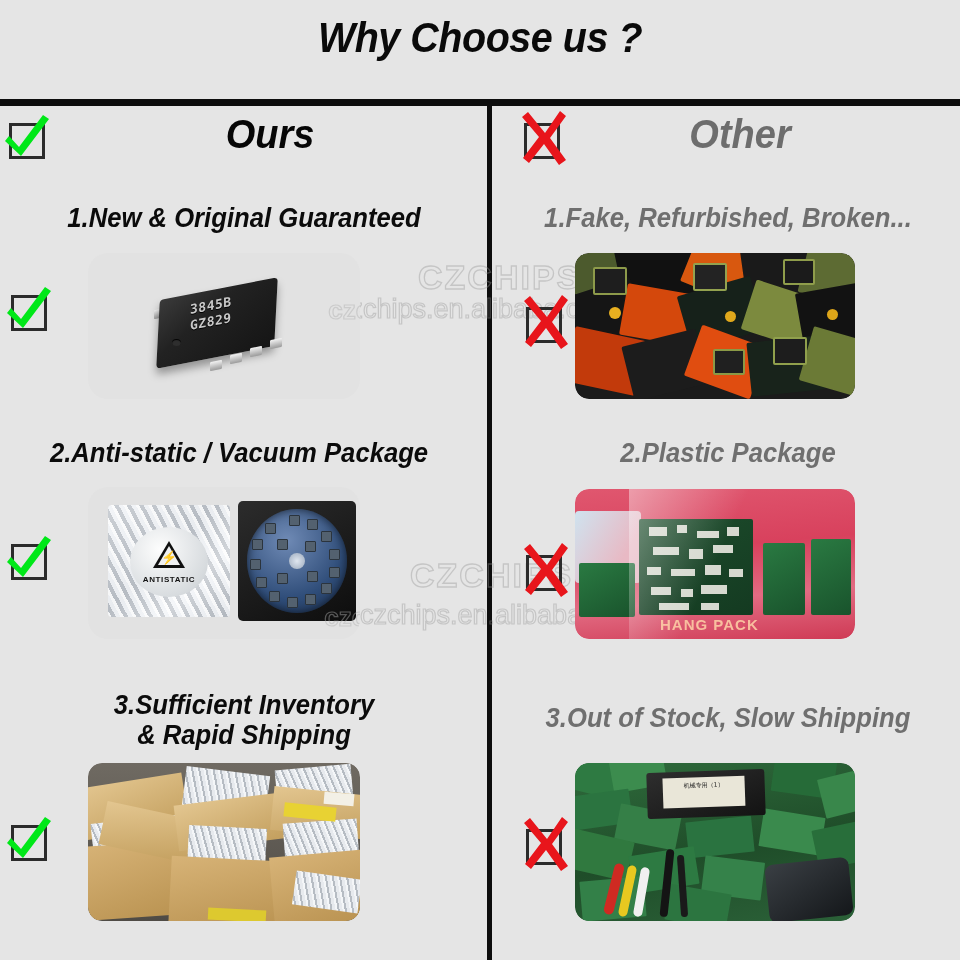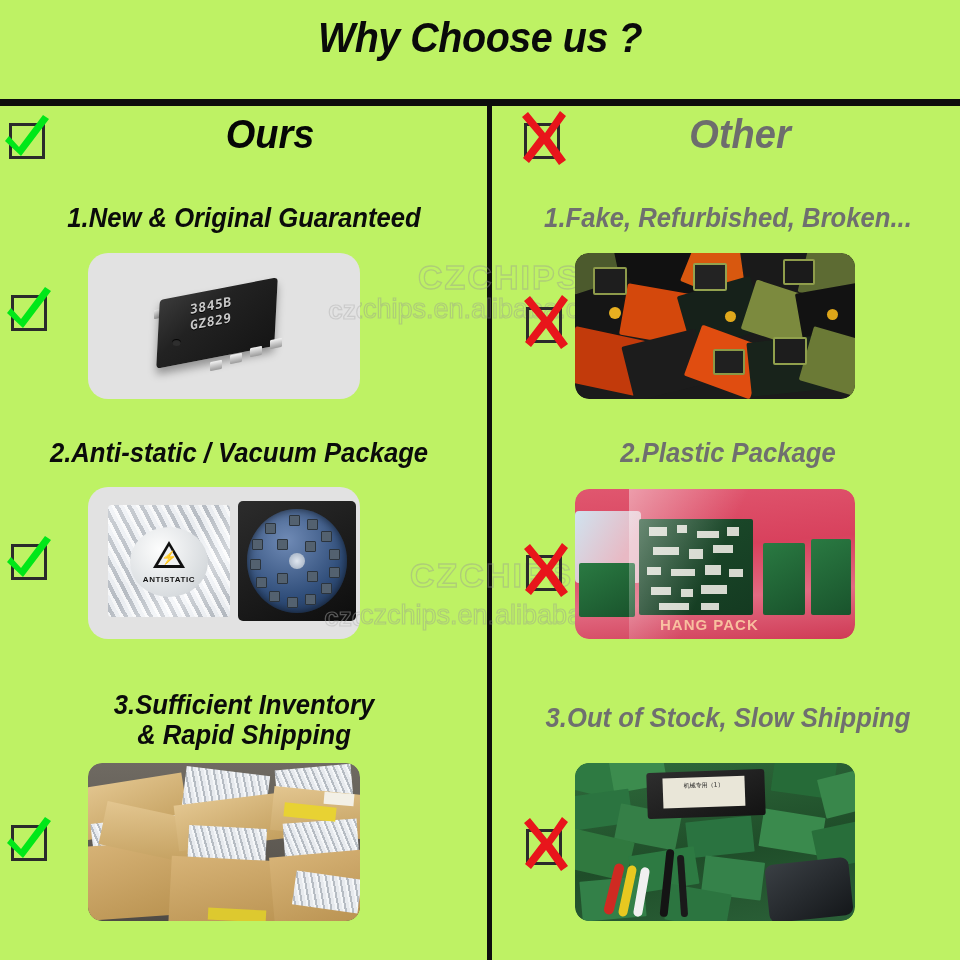--- a/index.html
+++ b/index.html
@@ -5,21 +5,21 @@
   * { box-sizing: border-box; margin: 0; padding: 0; }
   html, body {
     width: 960px; height: 960px;
     background: #ffffff;
     font-family: "Liberation Sans", sans-serif;
     overflow: hidden;
   }
   #page {
     position: relative;
     width: 960px; height: 960px;
-    background: #bef264;
+    background: #e5e5e5;
     overflow: hidden;
   }
 
   
   .page-title {
     position: absolute;
     left: 0; top: 14px;
     width: 960px;
     text-align: center;
     font-size: 42px;

